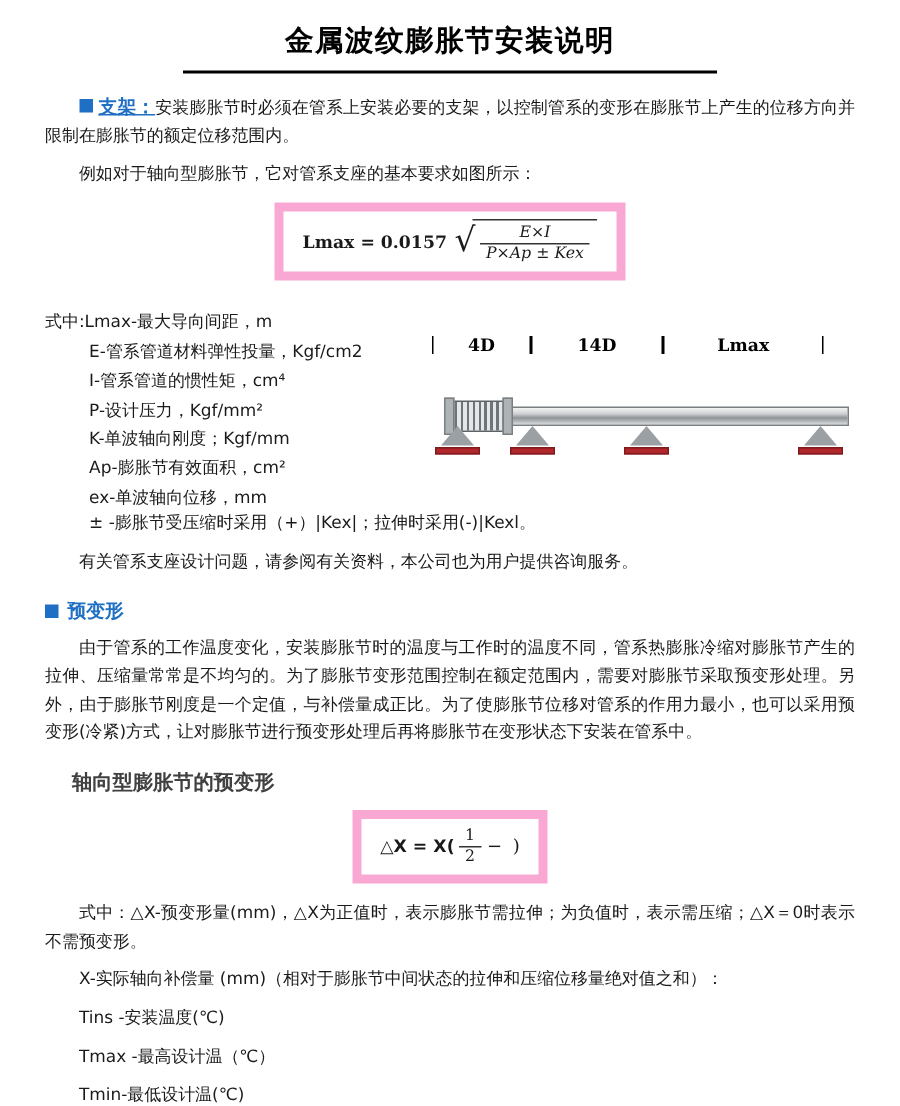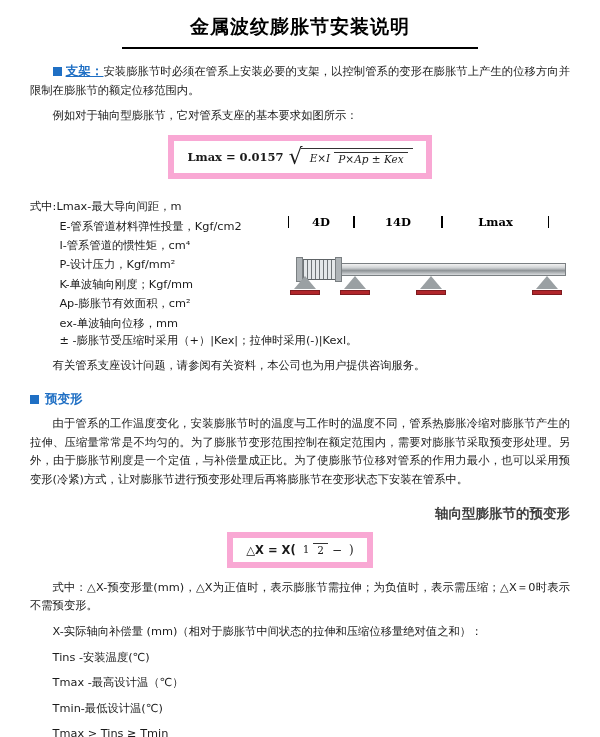--- a/index.html
+++ b/index.html
@@ -44,21 +44,21 @@
     margin: 0;
     line-height: 1.65;
     font-size: 11.3px;
     text-align: justify;
   }
   .indent {
     text-indent: 2em;
   }
   .gap-s { margin-top: 7px; }
   .gap-m { margin-top: 11px; }
-  .gap-l { margin-top: 15px; text-align: right; }
+  .gap-l { margin-top: 15px; }
 
   .blue-head {
     color: #1f6fc4;
     font-weight: bold;
     font-size: 12.5px;
     display: flex;
     align-items: center;
     gap: 6px;
   }
   .sq {
@@ -122,20 +122,21 @@
     font-size: 22px;
     line-height: 1;
     margin-right: -2px;
   }
   .radical .under {
     border-top: 1px solid #333;
     padding: 2px 5px 0 5px;
   }
   .frac {
     display: inline-flex;
+    flex-direction: column;
     align-items: center;
     vertical-align: middle;
     font-size: 10.5px;
     line-height: 1.25;
   }
   .frac .num { padding: 0 4px; }
   .frac .den { border-top: 1px solid #333; padding: 0 4px; text-align: right; }
   .italic { font-style: italic; }
 
   

